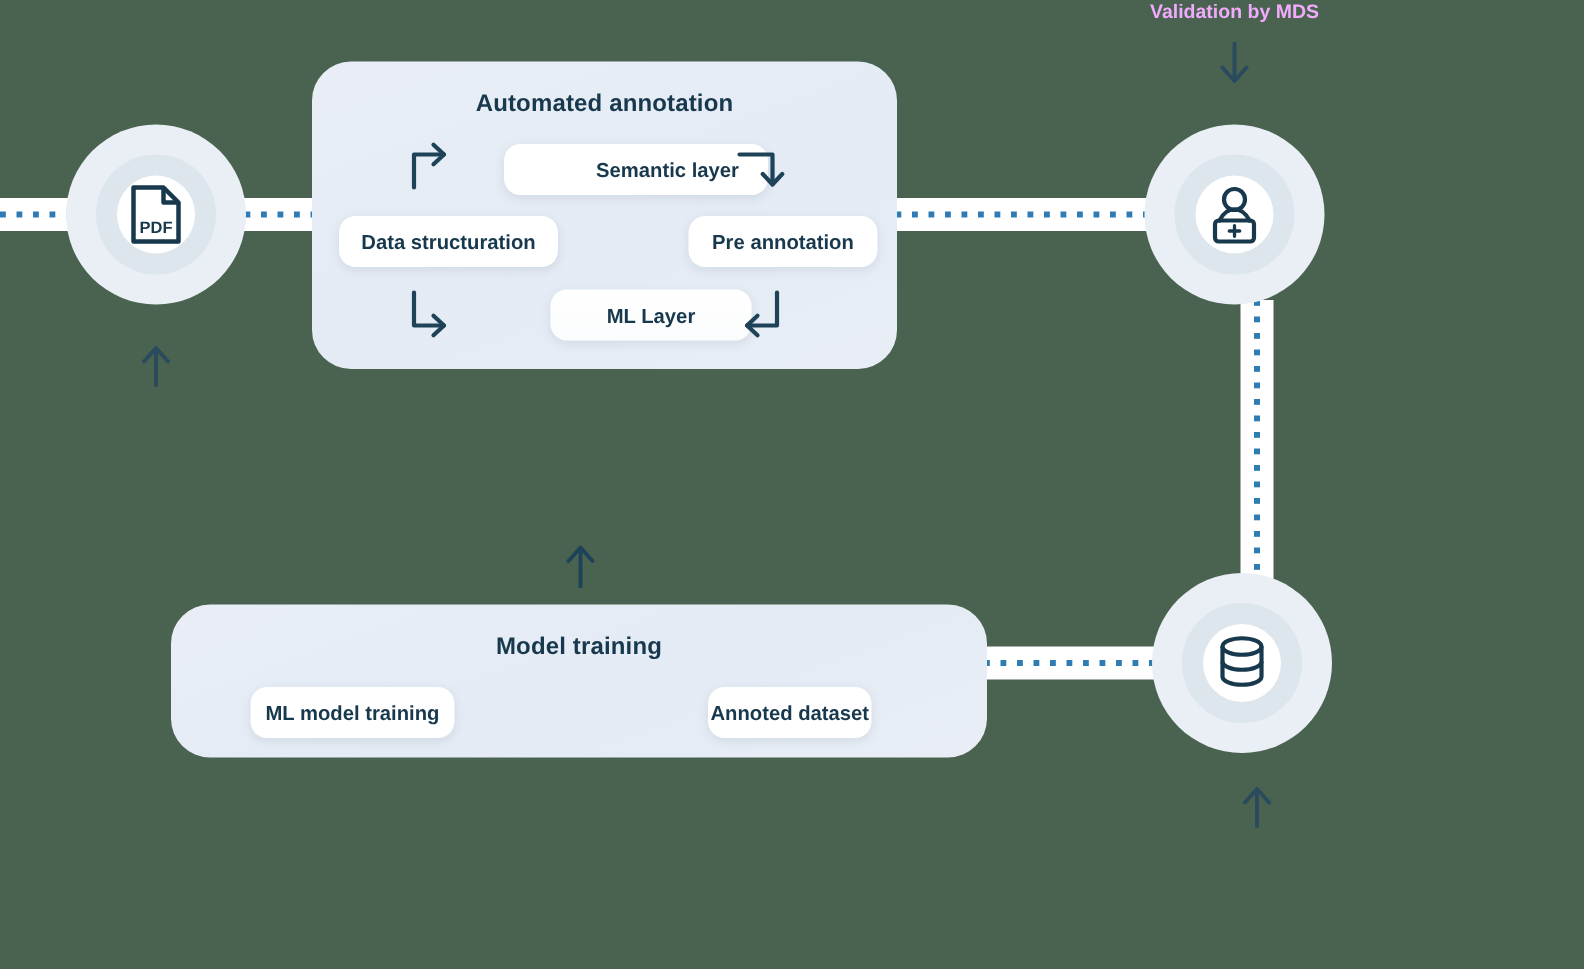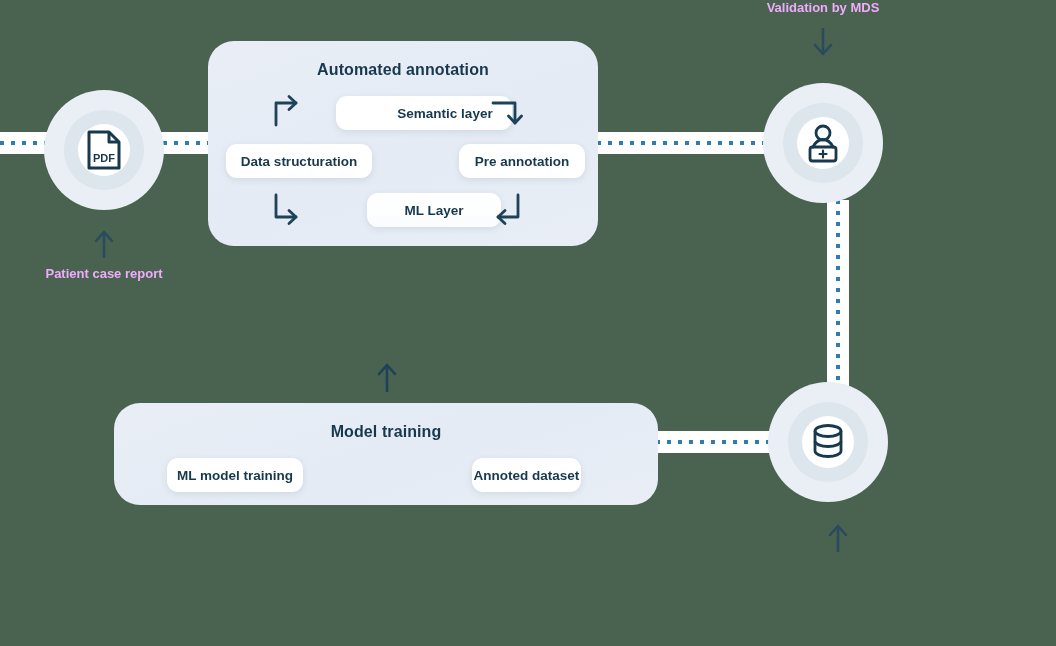--- a/index.html
+++ b/index.html
@@ -88,39 +88,38 @@
   </div>
 
   <div class="conn conn-h" style="left:645px;top:431px;width:140px;">
     <div class="dots"></div>
   </div>
 
   <div class="conn conn-h" style="left:300px;top:464px;width:190px;">
     <div class="dots"></div>
   </div>
 
-  <div class="node" style="left:44px;top:90px;width:120px;height:120px;text-decoration:underline;">
+  <div class="node" style="left:44px;top:83px;width:120px;height:120px;text-decoration:underline;">
     <div class="ring2">
       <div class="ring3">
         <span>
           <svg width="36" height="40" viewBox="0 0 36 40">
             <path d="M3 2 h20 l10 10 v26 a0 0 0 0 1 0 0 H3 Z" fill="none" stroke="#17384d" stroke-width="3" stroke-linejoin="round"></path>
             <path d="M23 2 v10 h10" fill="none" stroke="#17384d" stroke-width="3" stroke-linejoin="round"></path>
             <text x="18" y="32" text-anchor="middle" font-family="Liberation Sans, sans-serif" font-size="11" font-weight="bold" fill="#17384d">PDF</text>
           </svg>
         </span>
       </div>
     </div>
   </div>
   <div class="oarrow" style="left:92px;top:228px;">
     <svg width="24" height="30" viewBox="0 0 24 30">
       <path d="M12 29 V5 M4 13 L12 4 L20 13" fill="none" stroke="#2a4a5e" stroke-width="2.6" stroke-linecap="round" stroke-linejoin="round"></path>
     </svg>
   </div>
-  <div class="olabel" style="left:0px;top:266px;width:208px;">Patient case report</div>
 
   <div class="olabel" style="left:718px;top:0px;width:210px;">Validation by MDS</div>
   <div class="oarrow" style="left:811px;top:28px;">
     <svg width="24" height="30" viewBox="0 0 24 30">
       <path d="M12 1 V25 M4 17 L12 26 L20 17" fill="none" stroke="#2a4a5e" stroke-width="2.6" stroke-linecap="round" stroke-linejoin="round"></path>
     </svg>
   </div>
   <div class="node" style="left:763px;top:83px;width:120px;height:120px;">
     <div class="ring2">
       <div class="ring3">

